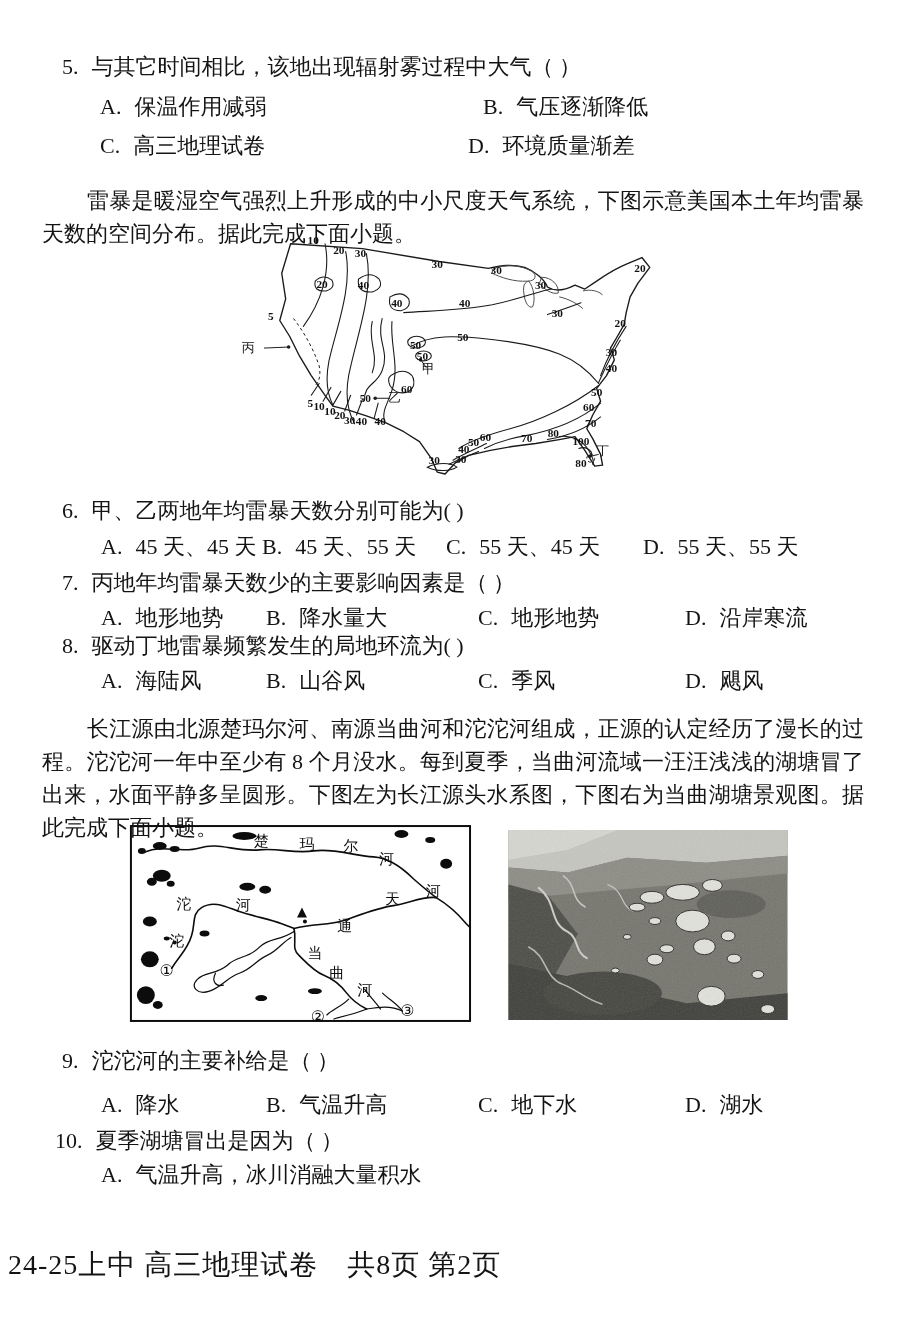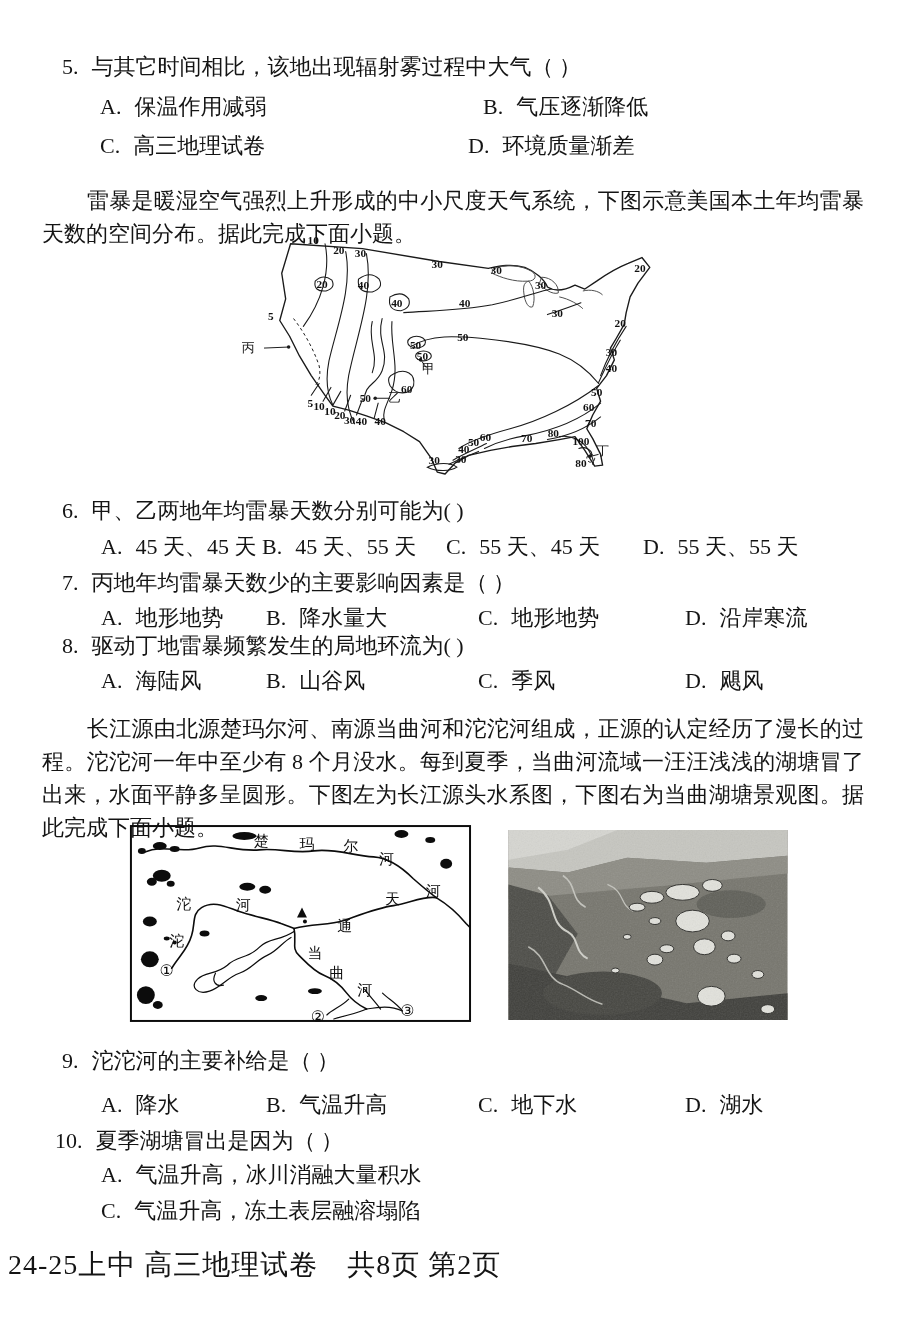--- a/index.html
+++ b/index.html
@@ -297,18 +297,17 @@
     <span class="opt" style="left:685px"><span class="ok">D.</span><span>湖水</span></span>
   </div>
 
   <div class="stemwrap" style="top:1126px;left:55px">
     <span class="qnum">10.</span><span>夏季湖塘冒出是因为（ ）</span>
   </div>
   <div class="line" style="top:1160px">
     <span class="opt" style="left:101px"><span class="ok">A.</span><span>气温升高，冰川消融大量积水</span></span>
   </div>
   <div class="line" style="top:1196px">
-    <span class="opt" style="left:101px"><span class="ok">C.</span><span>气温升高，冻土表层融溶塌陷</span></span>
   </div>
 
   <div class="footer">24-25上中 高三地理试卷　共8页 第2页</div>
 
 </div>
 
 </body></html>

